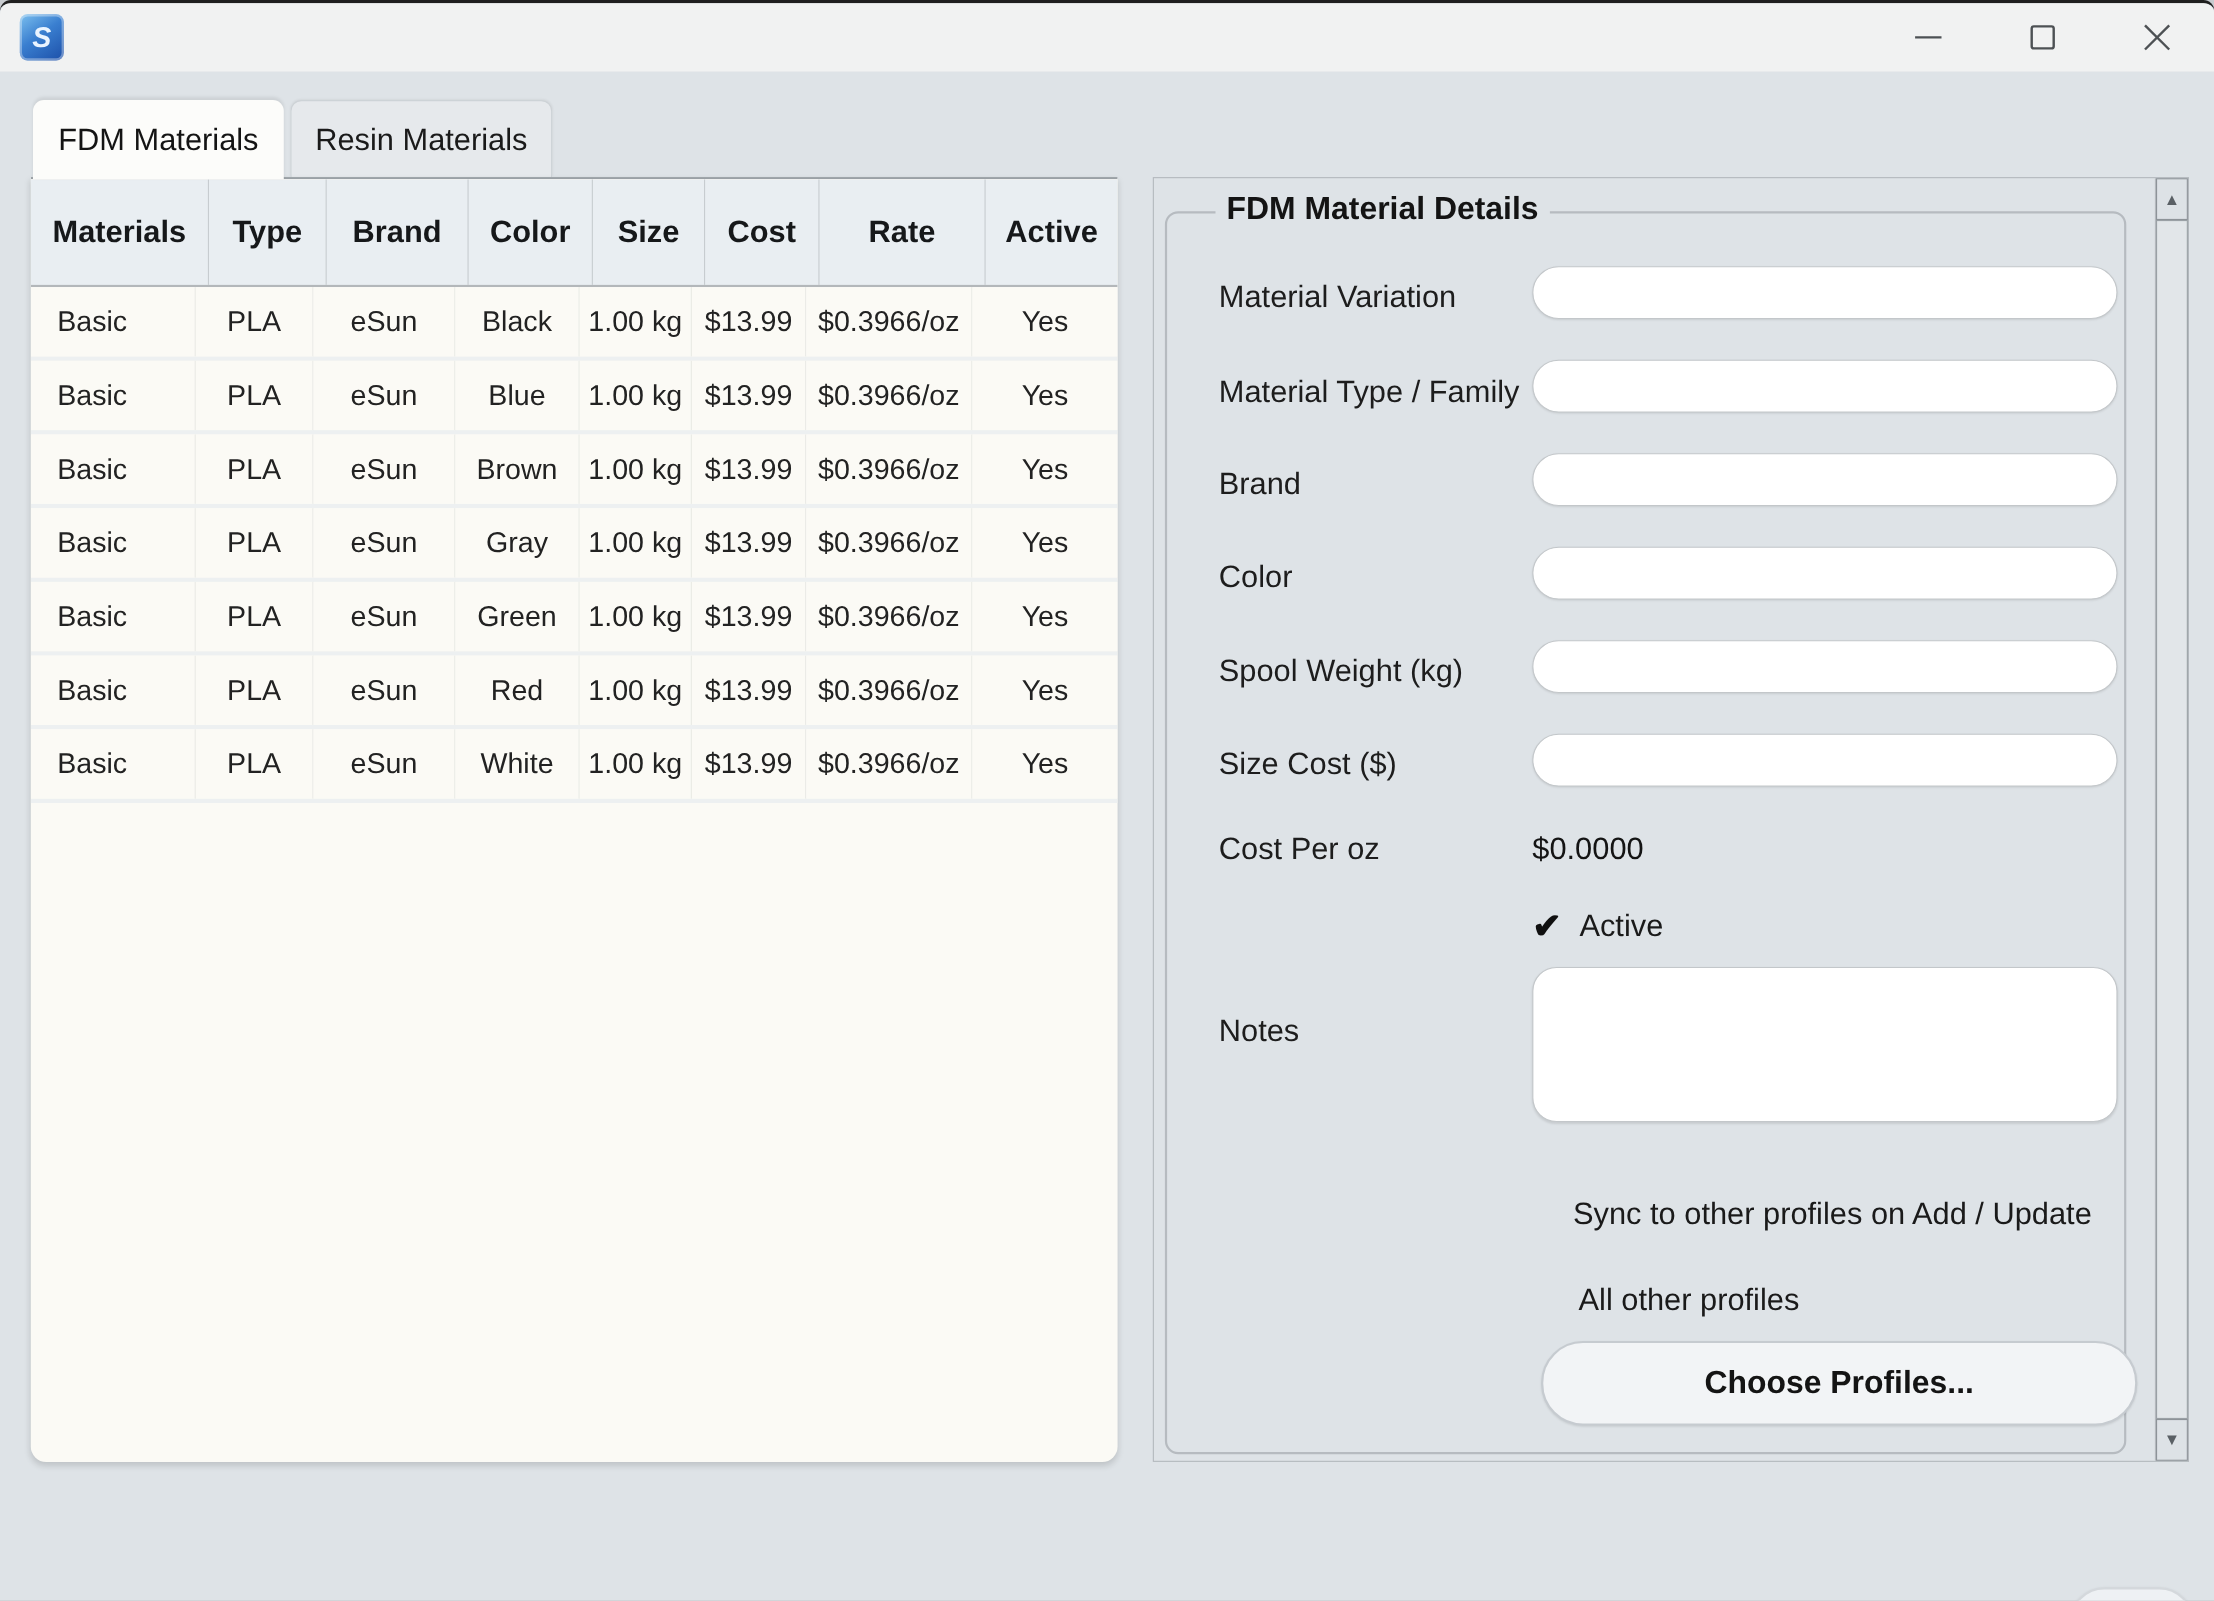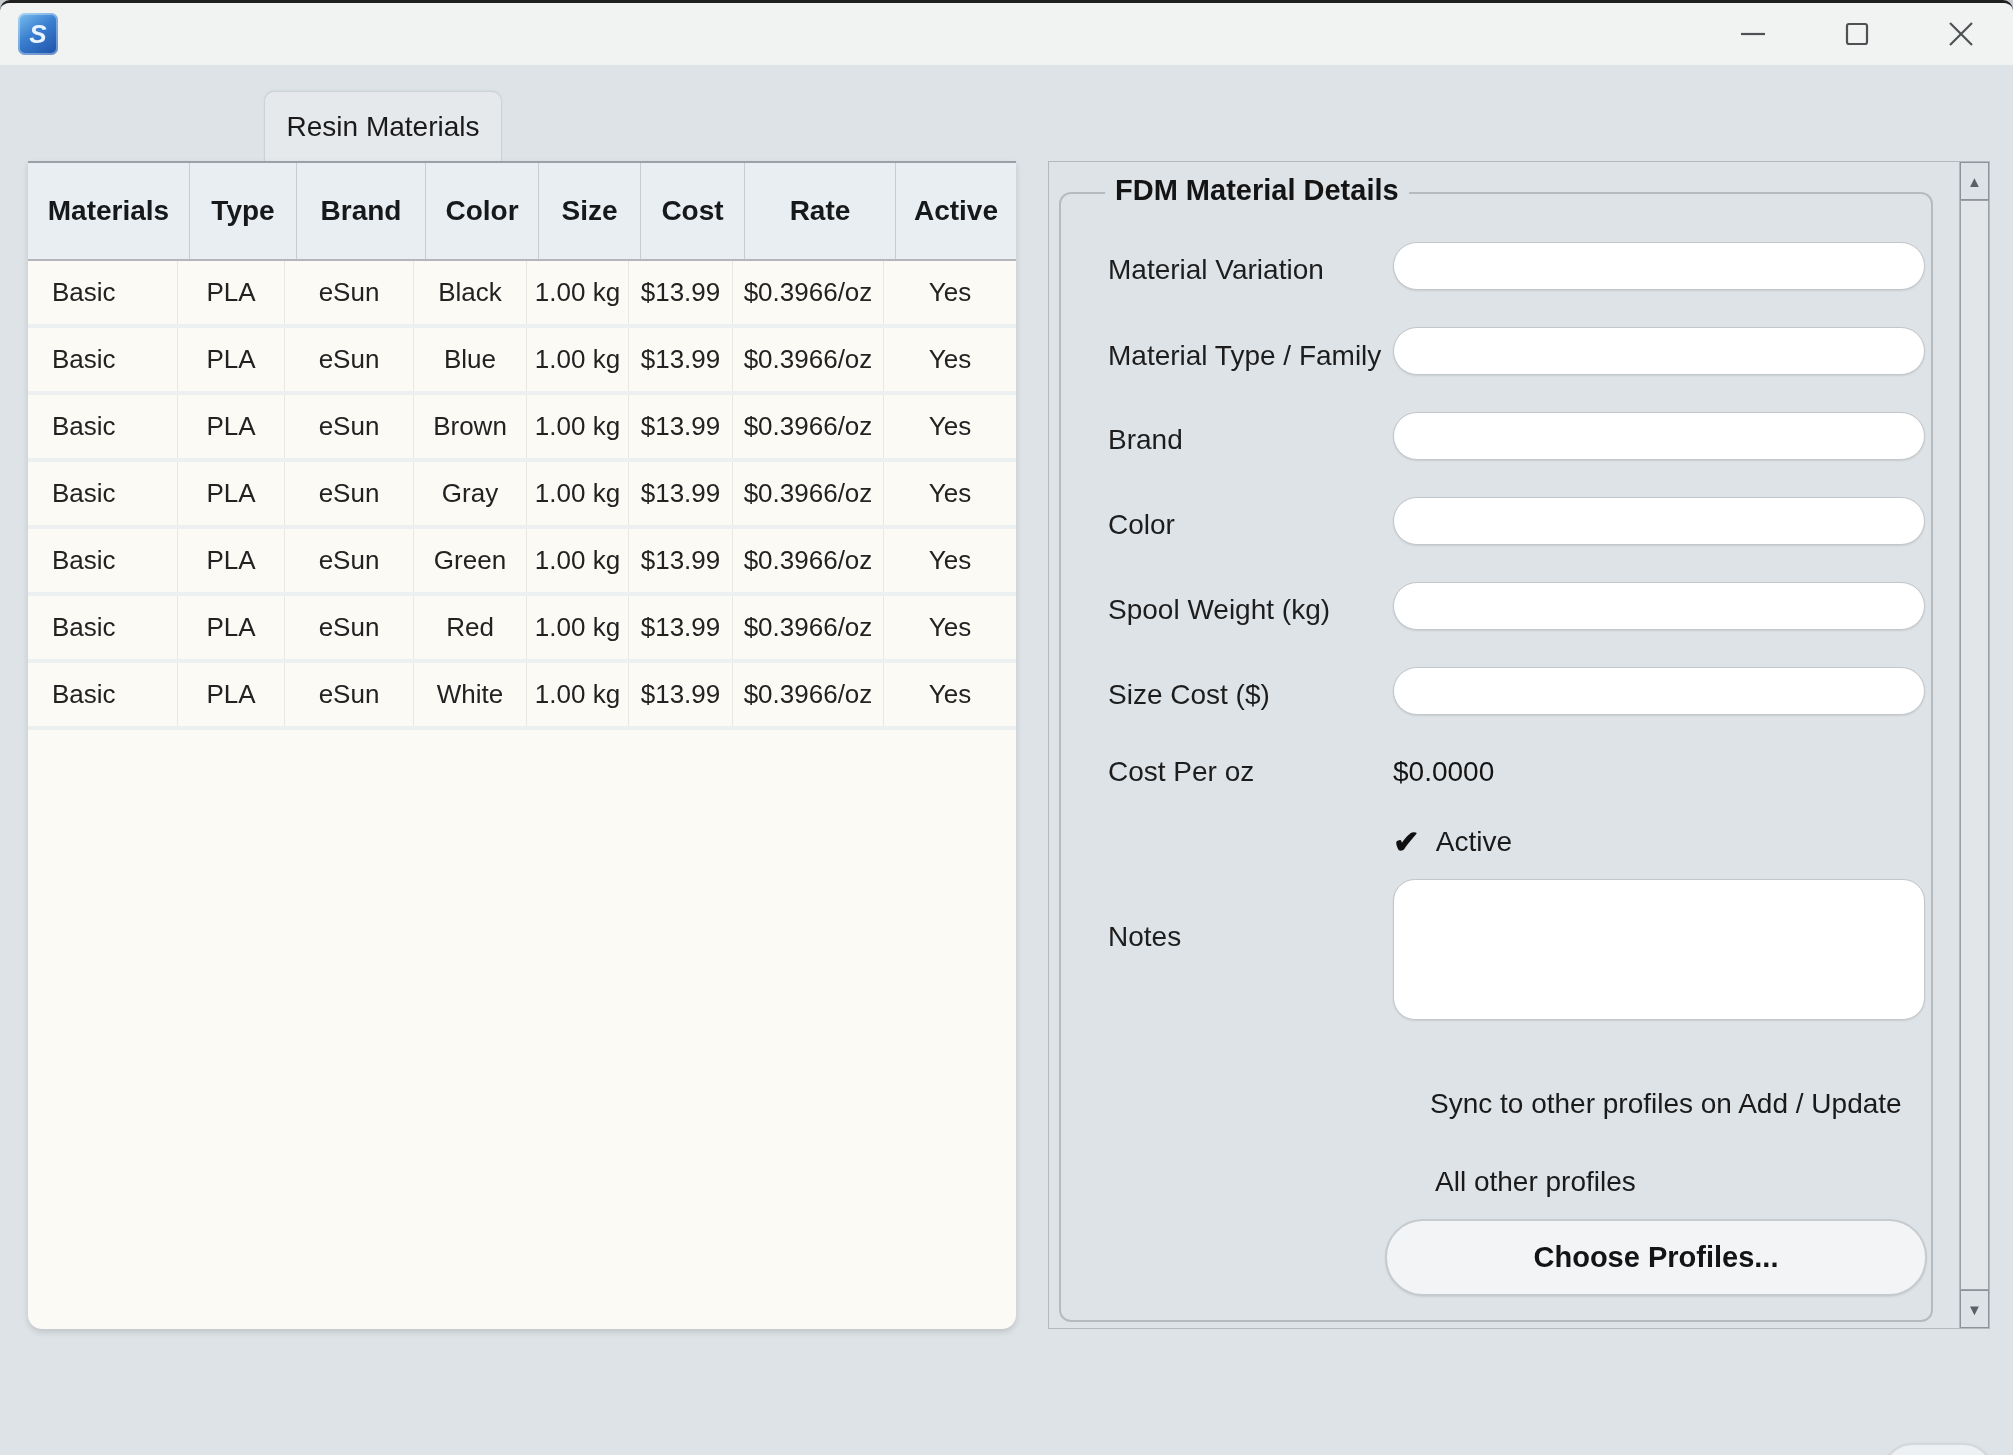--- a/index.html
+++ b/index.html
@@ -59,21 +59,21 @@
   .static-value{position:absolute;left:332px;font-size:28px;color:#141414;}
   .check-row{position:absolute;left:332px;display:flex;align-items:center;gap:16px;}
   .checkmark{font-size:32px;font-weight:bold;color:#101010;line-height:1;}
   .check-label{font-size:28px;color:#1a1a1a;}
   .notes-area{position:absolute;left:332px;top:685px;width:532px;height:141px;border-radius:22px;
               border:1px solid #c3c7ca;background:#ffffff;box-sizing:border-box;resize:none;
               font-size:26px;padding:14px 22px;outline:none;font-family:"Liberation Sans",sans-serif;
               box-shadow:0 1px 2px rgba(0,0,0,.10);}
   .sync-text{position:absolute;left:369px;top:894px;font-size:28px;color:#1a1a1a;}
   .all-profiles-text{position:absolute;left:374px;top:972px;font-size:28px;color:#1a1a1a;}
-  .choose-btn{position:absolute;left:324px;top:1025px;width:542px;height:77px;border-radius:38px;
+  .choose-btn{position:absolute;left:340px;top:1025px;width:542px;height:77px;border-radius:38px;
               background:#f2f4f6;border:2px solid #c6cbd0;font-size:29px;font-weight:bold;
               color:#141414;display:flex;align-items:center;justify-content:center;
               box-sizing:border-box;box-shadow:0 1px 2px rgba(0,0,0,.10);}
   
   .vscroll{position:absolute;right:0;top:0;width:30px;height:100%;background:#e4e8eb;
            border-left:1px solid #b3b8bd;box-sizing:border-box;}
   .scroll-btn{position:absolute;left:0;width:100%;height:38px;background:#dde2e6;
               border:1px solid #8d9398;box-sizing:border-box;display:flex;align-items:center;
               justify-content:center;font-size:15px;color:#5a6065;}
   .scroll-btn.up{top:0;}
@@ -106,20 +106,21 @@
       </div>
       <div class="win-btn">
         <svg width="30" height="30">
           <line x1="4" y1="4" x2="26" y2="26"></line>
             <line x1="26" y1="4" x2="4" y2="26"></line>
           </svg>
       </div>
     </div>
   </div>
 
+  <div class="tab active">FDM Materials</div>
   <div class="tab inactive">Resin Materials</div>
 
   <div class="panel">
     <div class="thead">
         <div class="hcell col0">Materials</div>
         <div class="hcell col1">Type</div>
         <div class="hcell col2">Brand</div>
         <div class="hcell col3">Color</div>
         <div class="hcell col4">Size</div>
         <div class="hcell col5">Cost</div>

